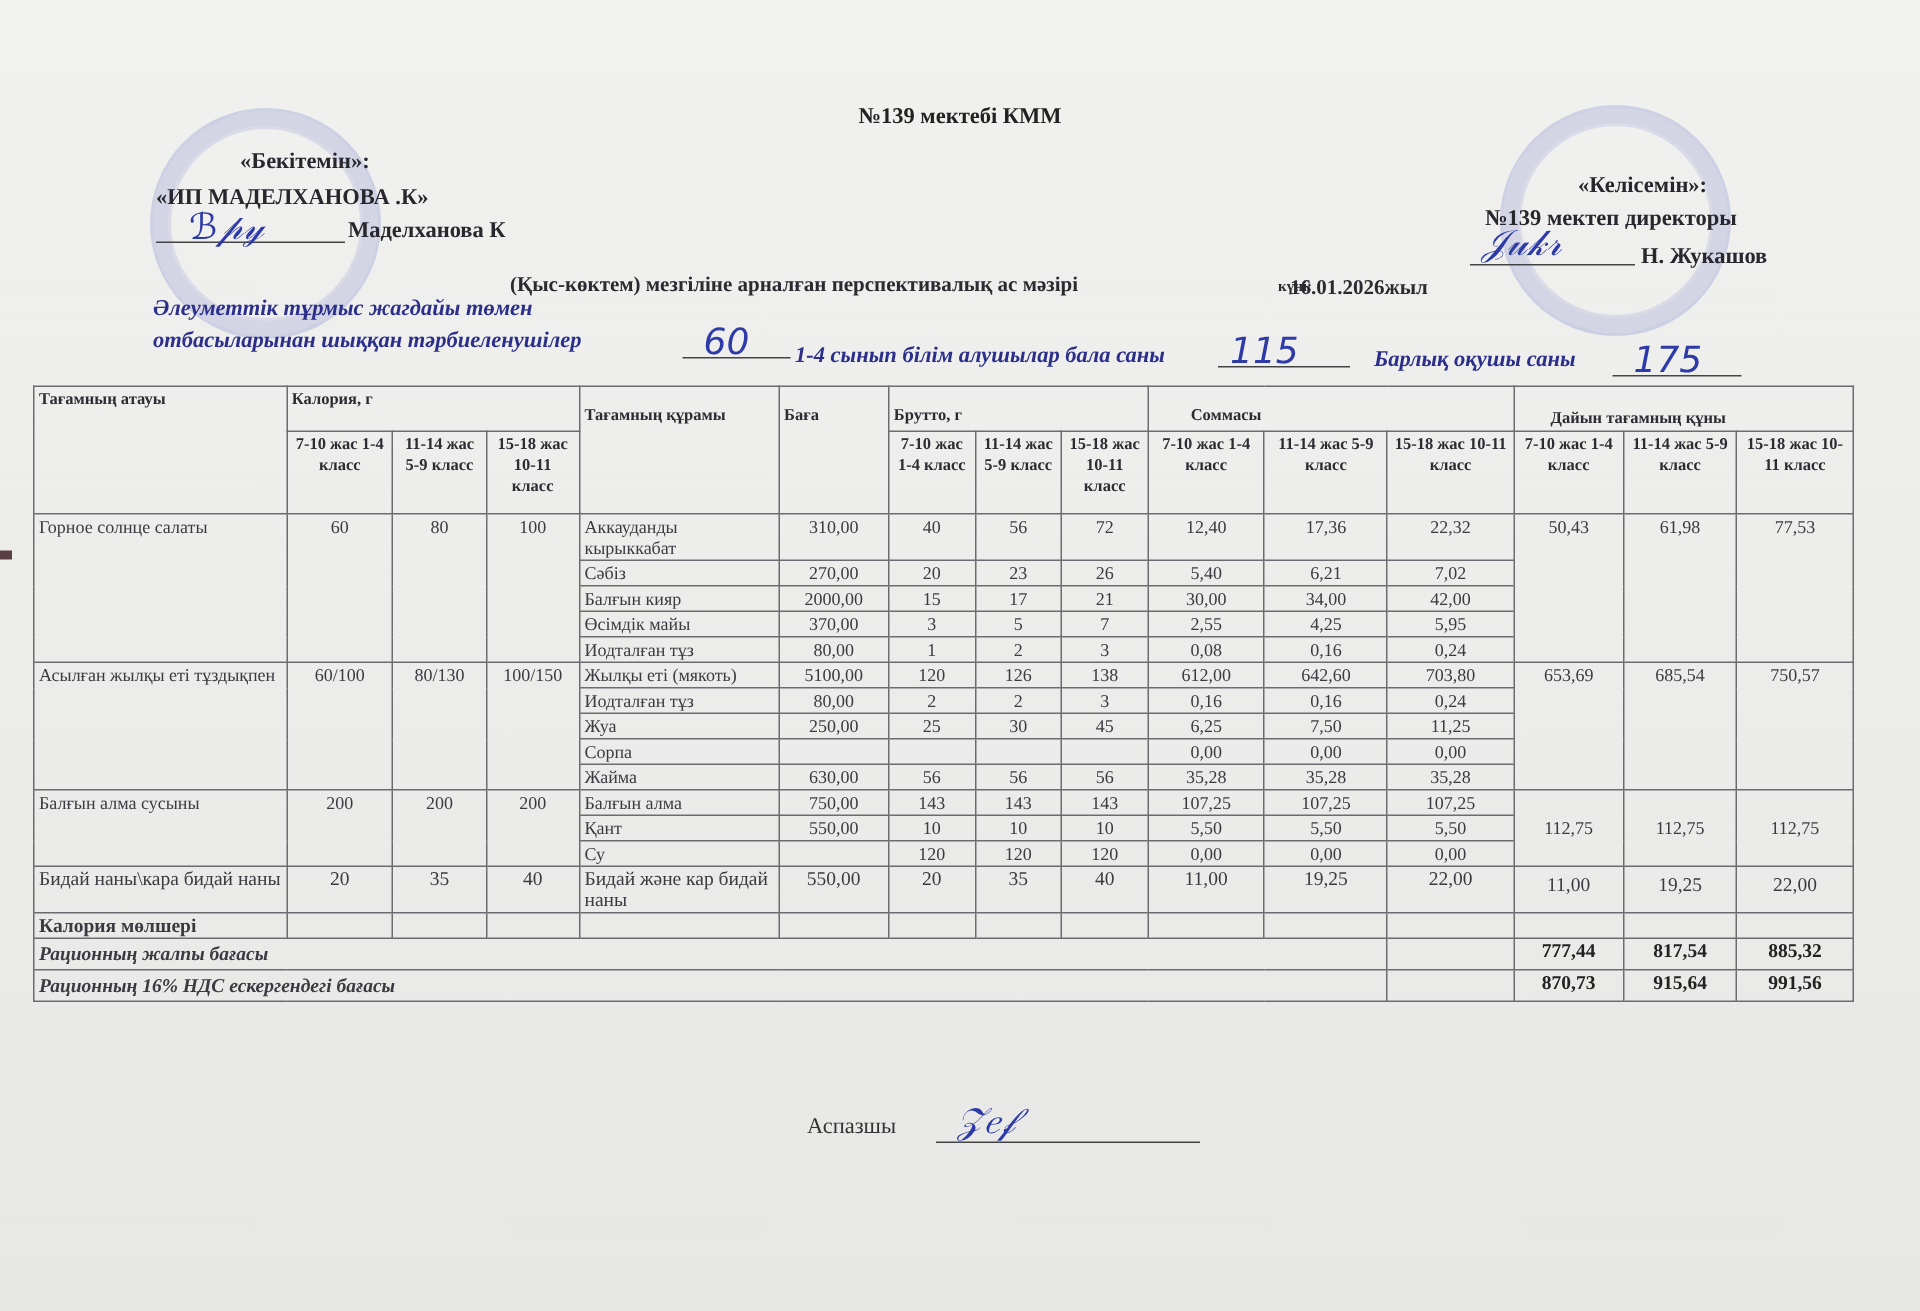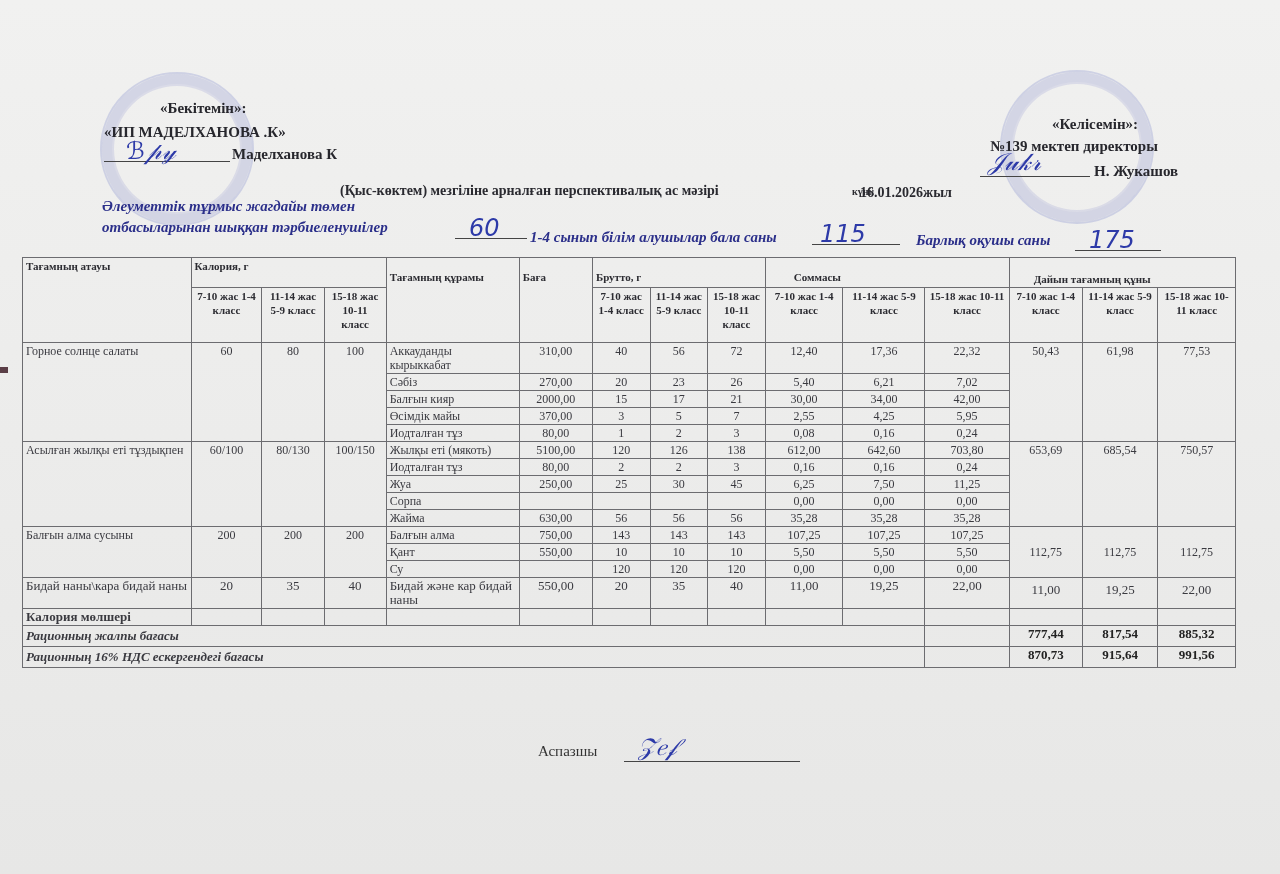--- a/index.html
+++ b/index.html
@@ -42,20 +42,21 @@
 </head>
 <body>
 
 <div class="page">
 
   <div class="marker"></div>
 
   <div class="stamp" style="left:100px;top:72px;width:150px;height:150px;"></div>
   <div class="stamp" style="left:1000px;top:70px;width:150px;height:150px;"></div>
 
+  <div class="abs title">№139 мектебі  КММ</div>
 
   <div class="abs approve" style="left:160px;top:100px;">«Бекітемін»:</div>
   <div class="abs approve" style="left:104px;top:124px;">«ИП МАДЕЛХАНОВА .К»</div>
   <div class="abs" style="left:104px;top:143px;">
     <span class="sigline" style="width:126px;height:18px;position:relative;">
       <span class="hand abs" style="left:22px;top:-6px;">ℬ𝓅𝓎</span>
     </span>
   </div>
   <div class="abs approve" style="left:232px;top:146px;">Маделханова К</div>
 

